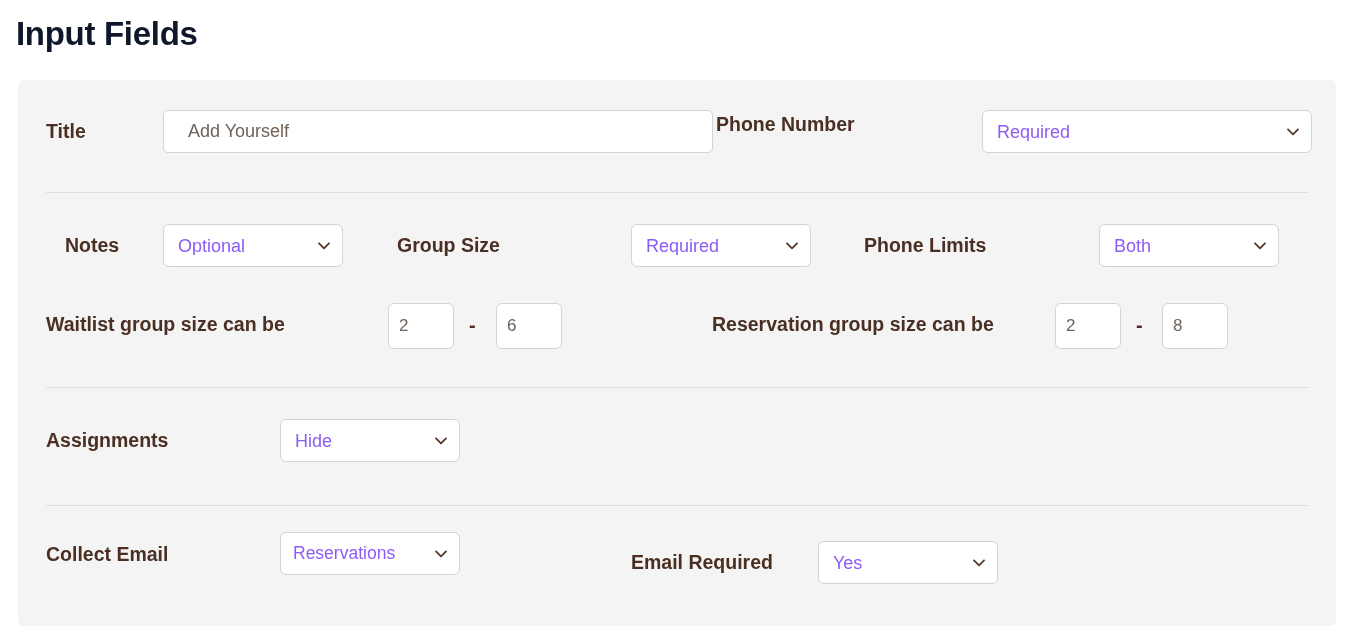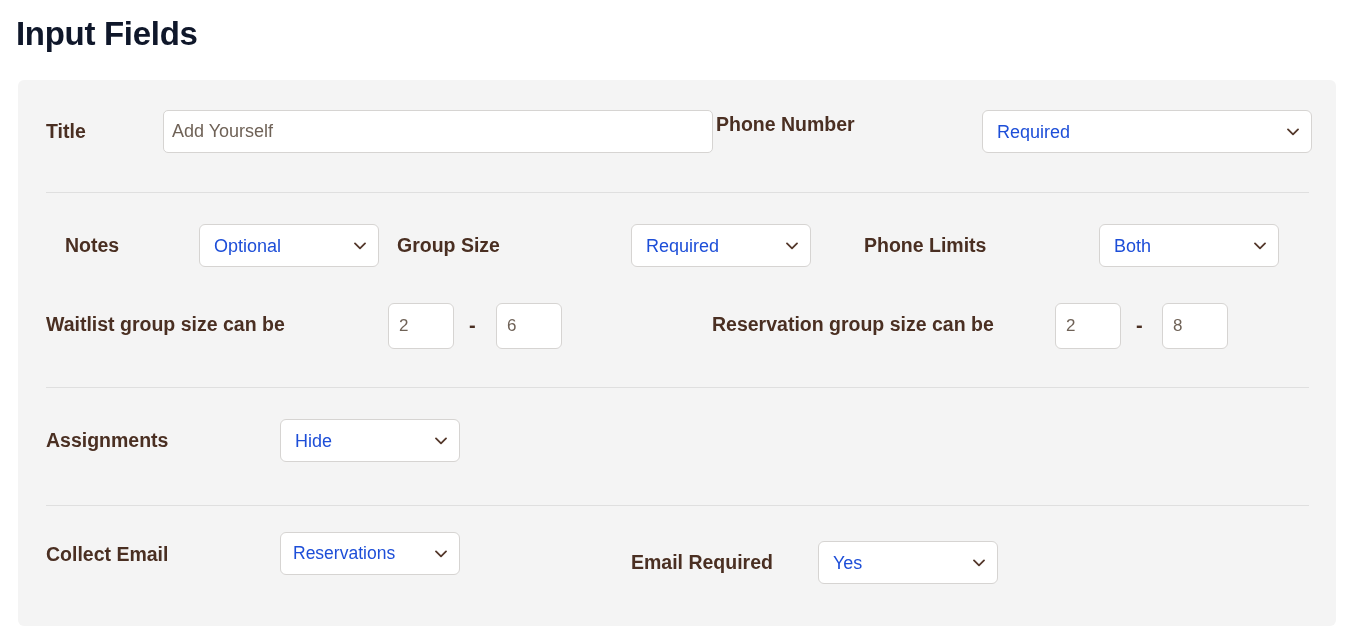--- a/index.html
+++ b/index.html
@@ -63,21 +63,21 @@
 
   
   .tinput {
     position: absolute;
     background: #ffffff;
     border: 1px solid #d6d4d2;
     border-radius: 5px;
     font-family: "Liberation Sans", sans-serif;
     font-size: 18px;
     color: #6f6257;
-    padding: 0 8px;
+    padding: 0 24px;
     outline: none;
   }
   .tinput::placeholder { color: #7d7069; opacity: 1; }
 
   .numinput {
     position: absolute;
     background: #ffffff;
     border: 1px solid #d6d4d2;
     border-radius: 6px;
     font-family: "Liberation Sans", sans-serif;
@@ -107,21 +107,21 @@
   .sel-wrap select {
     -webkit-appearance: none;
     -moz-appearance: none;
     appearance: none;
     width: 100%;
     height: 100%;
     border: 0;
     background: transparent;
     font-family: "Liberation Sans", sans-serif;
     font-size: 18px;
-    color: #1d4ed8;
+    color: #8b5cf6;
     padding: 0 34px 0 14px;
     outline: none;
     cursor: pointer;
     line-height: 1;
   }
   .sel-wrap.narrow select { padding: 0 28px 0 12px; font-size: 17.5px; }
   .chev {
     position: absolute;
     right: 12px;
     top: 50%;
@@ -155,21 +155,21 @@
         <svg viewBox="0 0 12 8" width="12" height="8">
             <path d="M1 1.4 L6 6.4 L11 1.4" fill="none" stroke="#54382b" stroke-width="1.8" stroke-linecap="round" stroke-linejoin="round"></path>
           </svg>
       </span>
     </div>
 
     <div class="divider" style="top:112px;"></div>
 
     <div class="lbl" style="left:28px; top:153px;margin-left:19px;">Notes</div>
 
-    <div class="sel-wrap" style="left:145px; top:144px; width:180px; height:43px;margin-left:36px;">
+    <div class="sel-wrap" style="left:145px; top:144px; width:180px; height:43px;">
       <select class="">
         <option>Optional</option>
       </select>
       <span class="chev">
         <svg viewBox="0 0 12 8" width="12" height="8">
             <path d="M1 1.4 L6 6.4 L11 1.4" fill="none" stroke="#54382b" stroke-width="1.8" stroke-linecap="round" stroke-linejoin="round"></path>
           </svg>
       </span>
     </div>
 

